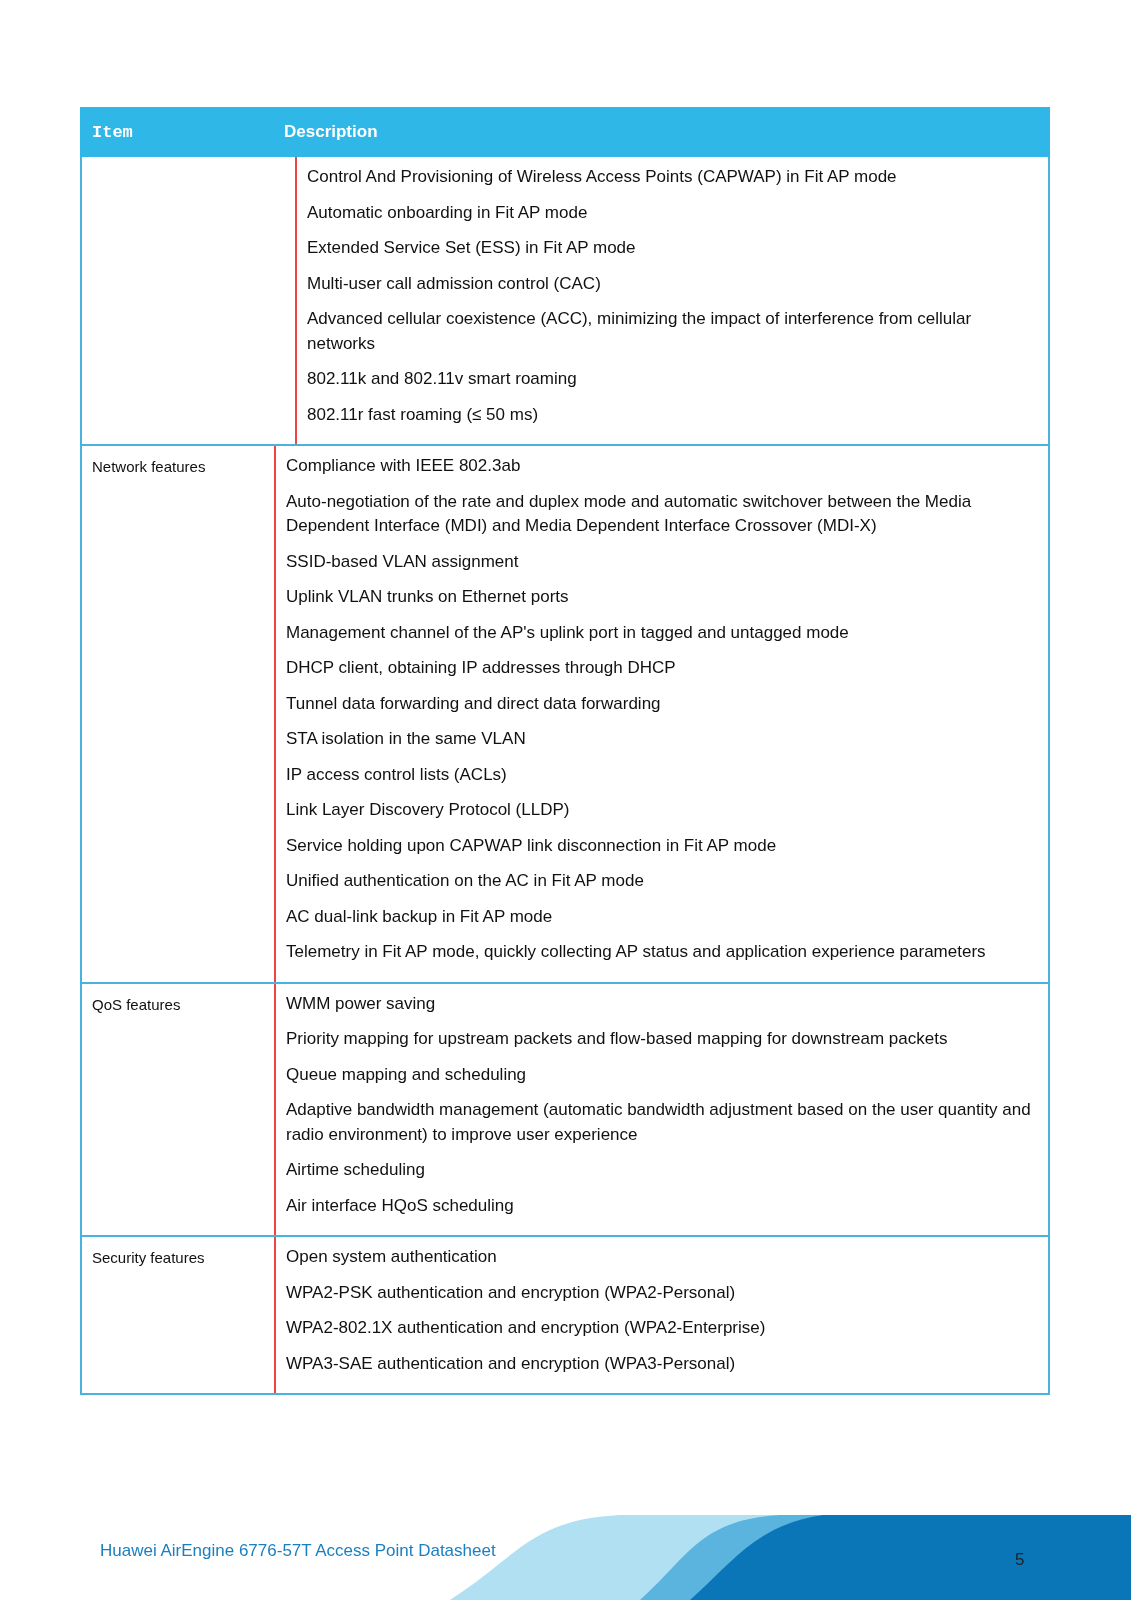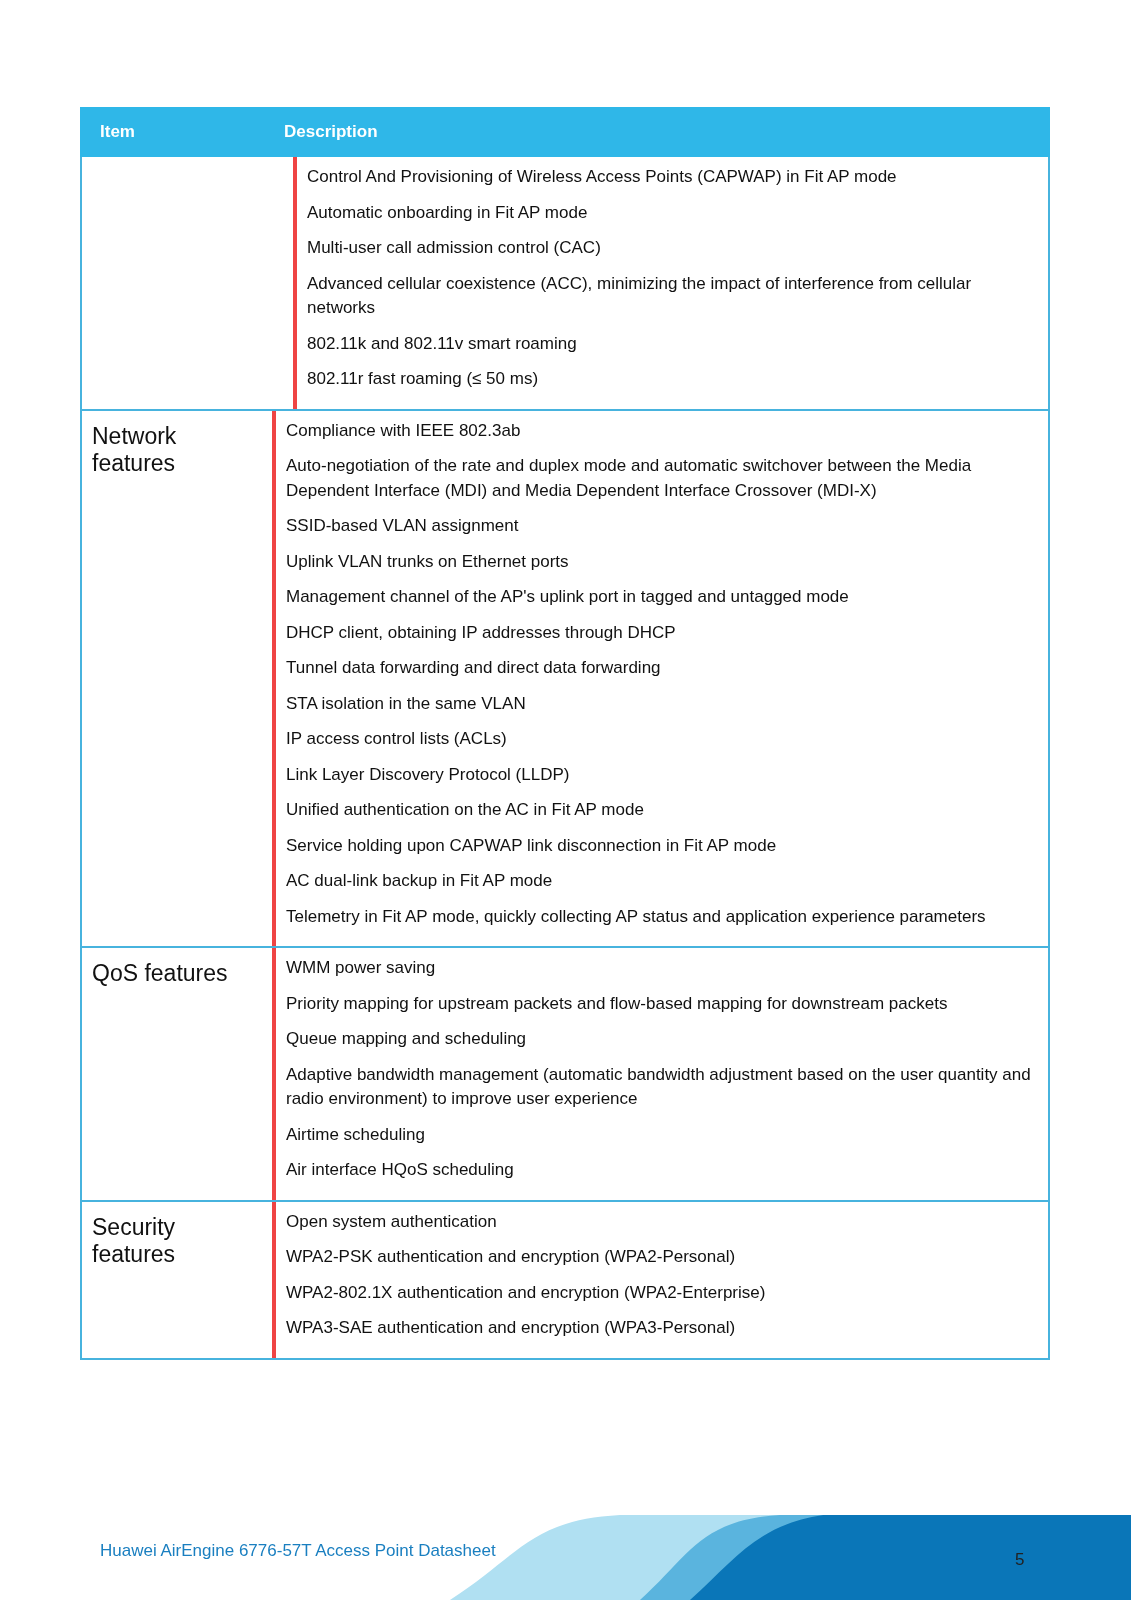--- a/index.html
+++ b/index.html
@@ -13,27 +13,27 @@
     position: absolute; left: 80px; top: 107px; width: 970px;
     border: 2px solid #47b3de;
     border-top: none;
     box-sizing: border-box;
   }
   .thead {
     display: flex; height: 50px; background: #2fb7e8; color: #fff;
     font-weight: bold; font-size: 17px; align-items: center;
     margin-left: -2px; margin-right: -2px;
   }
-  .thead .c1 { width: 196px; padding-left: 20px; box-sizing: border-box; }
+  .thead .c1 { width: 196px; padding-left: 12px; box-sizing: border-box; font-family: Liberation Mono, monospace; }
   .thead .c2 { padding-left: 8px; }
   .row { display: flex; border-top: 2px solid #47b3de; }
   .row.first { border-top: none; margin-left: 21px; }
   .row .item {
     width: 194px; box-sizing: border-box; padding: 12px 10px 0 10px;
-    border-right: 4px solid #ef4444; font-size: 23px;
+    border-right: 2px solid #ef4444; font-size: 15px;
   }
   .row .desc { flex: 1; padding: 3px 10px 6px 10px; }
   .desc .line { font-size: 17px; line-height: 24.5px; margin: 5px 0 11px 0; }
   .row.first .desc .line:first-child { margin-top: 5px; }
   .footer-text {
     position: absolute; left: 80px; top: 1541px; font-size: 17px; color: #1a7fc0; margin-left: 20px;
   }
   .page-num { position: absolute; left: 1015px; top: 1550px; font-size: 17px; color: #222; }
   .wave { position: absolute; left: 0; top: 1515px; }
 </style>
@@ -44,41 +44,42 @@
   <div class="thead">
     <div class="c1">Item</div>
     <div class="c2">Description</div>
   </div>
   <div id="rows">
       <div class="row first">
         <div class="item"></div>
         <div class="desc">
           <div class="line">Control And Provisioning of Wireless Access Points (CAPWAP) in Fit AP mode</div>
           <div class="line">Automatic onboarding in Fit AP mode</div>
+          <div class="line">Extended Service Set (ESS) in Fit AP mode</div>
           <div class="line">Multi-user call admission control (CAC)</div>
           <div class="line">Advanced cellular coexistence (ACC), minimizing the impact of interference from cellular networks</div>
           <div class="line">802.11k and 802.11v smart roaming</div>
           <div class="line">802.11r fast roaming (≤ 50 ms)</div>
         </div>
       </div>
       <div class="row">
         <div class="item">Network features</div>
         <div class="desc">
           <div class="line">Compliance with IEEE 802.3ab</div>
           <div class="line">Auto-negotiation of the rate and duplex mode and automatic switchover between the Media Dependent Interface (MDI) and Media Dependent Interface Crossover (MDI-X)</div>
           <div class="line">SSID-based VLAN assignment</div>
           <div class="line">Uplink VLAN trunks on Ethernet ports</div>
           <div class="line">Management channel of the AP's uplink port in tagged and untagged mode</div>
           <div class="line">DHCP client, obtaining IP addresses through DHCP</div>
           <div class="line">Tunnel data forwarding and direct data forwarding</div>
           <div class="line">STA isolation in the same VLAN</div>
           <div class="line">IP access control lists (ACLs)</div>
           <div class="line">Link Layer Discovery Protocol (LLDP)</div>
+          <div class="line">Service holding upon CAPWAP link disconnection in Fit AP mode</div>
           <div class="line">Unified authentication on the AC in Fit AP mode</div>
-          <div class="line">Service holding upon CAPWAP link disconnection in Fit AP mode</div>
           <div class="line">AC dual-link backup in Fit AP mode</div>
           <div class="line">Telemetry in Fit AP mode, quickly collecting AP status and application experience parameters</div>
         </div>
       </div>
       <div class="row">
         <div class="item">QoS features</div>
         <div class="desc">
           <div class="line">WMM power saving</div>
           <div class="line">Priority mapping for upstream packets and flow-based mapping for downstream packets</div>
           <div class="line">Queue mapping and scheduling</div>

